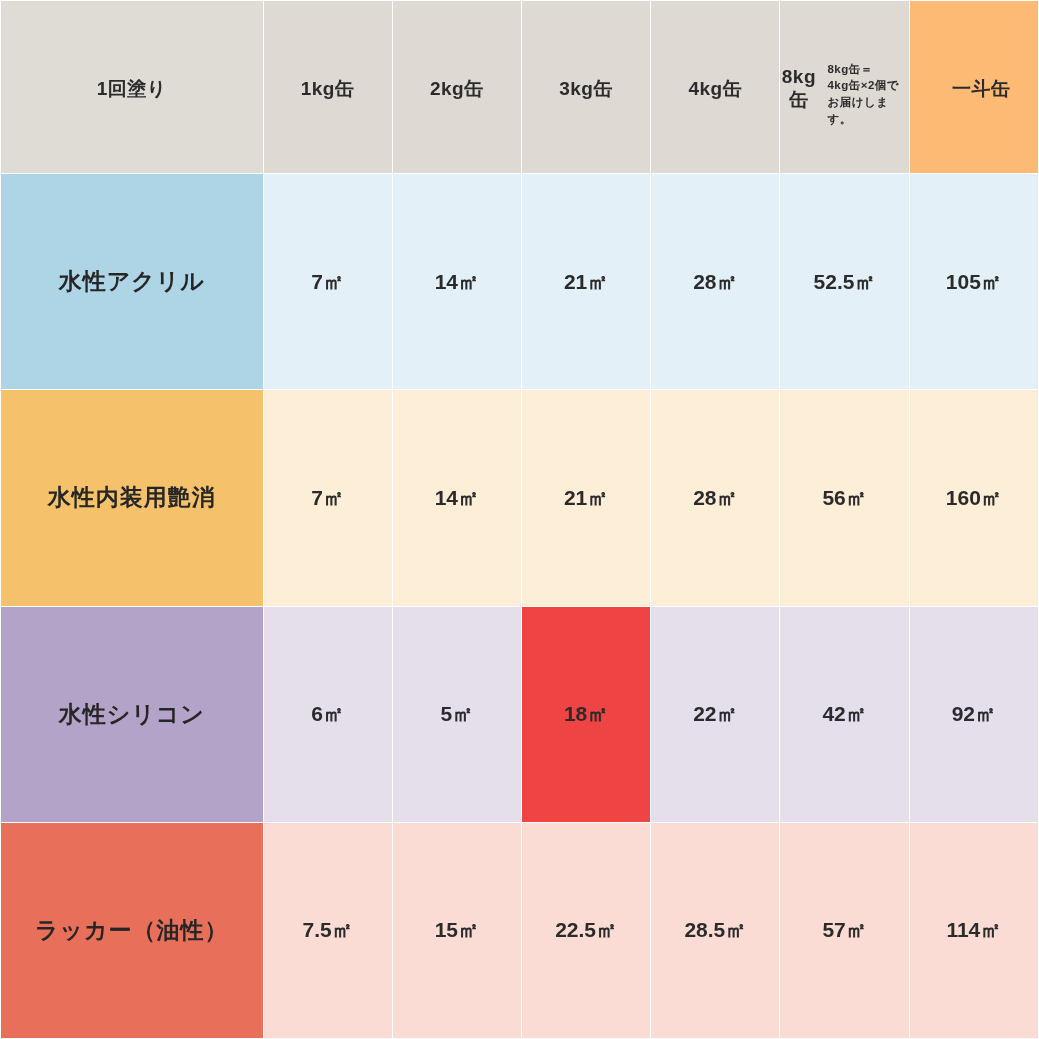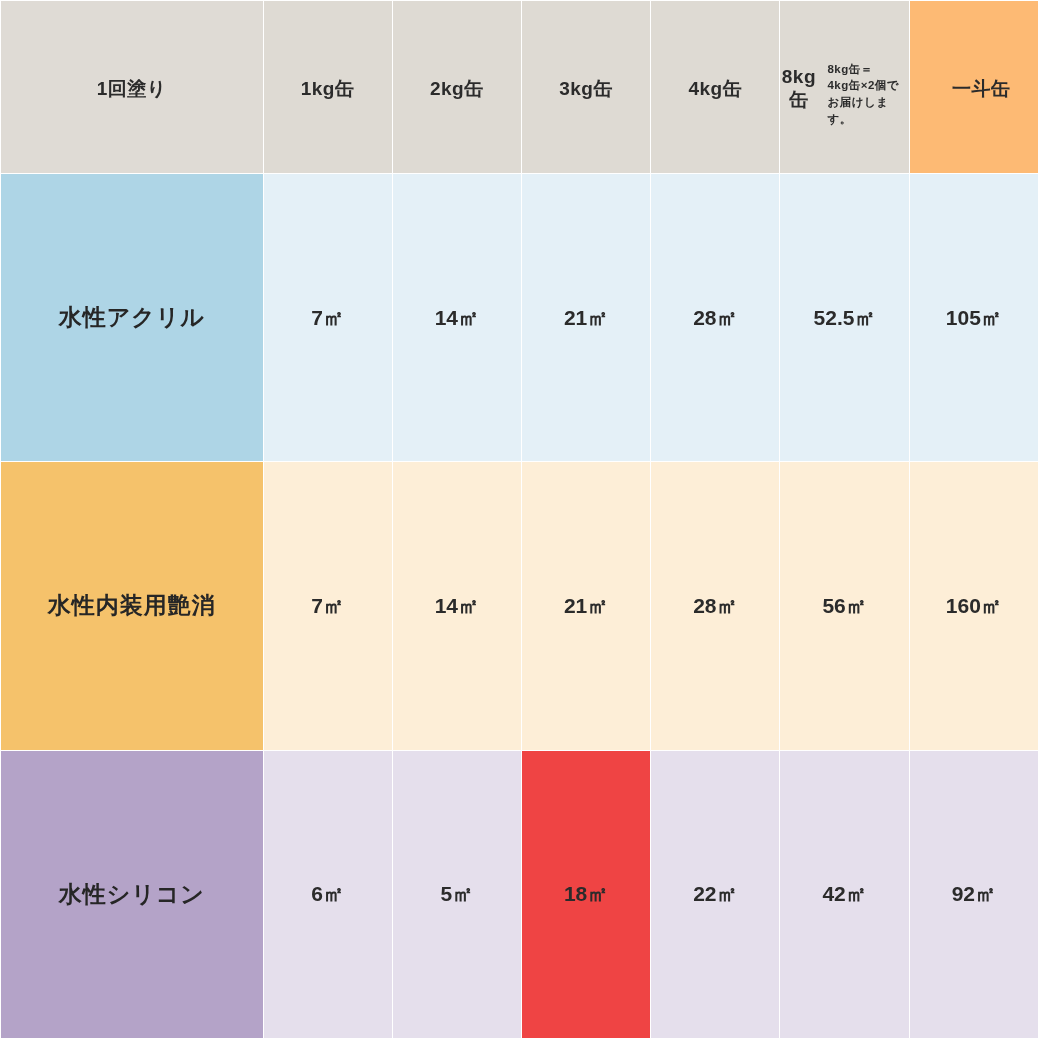--- a/index.html
+++ b/index.html
@@ -159,14 +159,23 @@
       </tr>
       <tr>
         <td class="row-label" style="background: rgb(180, 163, 200); margin-left: 20px;">水性シリコン</td>
         <td class="cell" style="background: rgb(229, 223, 236);">6㎡</td>
         <td class="cell" style="background: rgb(229, 223, 236);">5㎡</td>
         <td class="cell" style="background: #ef4444;">18㎡</td>
         <td class="cell" style="background: rgb(229, 223, 236); margin-top: 10px;">22㎡</td>
         <td class="cell" style="background: rgb(229, 223, 236);">42㎡</td>
         <td class="cell" style="background: rgb(229, 223, 236);">92㎡</td>
       </tr>
+      <tr>
+        <td class="row-label" style="background: rgb(232, 112, 90);">ラッカー（油性）</td>
+        <td class="cell" style="background: rgb(250, 220, 212);">7.5㎡</td>
+        <td class="cell" style="background: rgb(250, 220, 212);">15㎡</td>
+        <td class="cell" style="background: rgb(250, 220, 212);">22.5㎡</td>
+        <td class="cell" style="background: rgb(250, 220, 212);">28.5㎡</td>
+        <td class="cell" style="background: rgb(250, 220, 212);">57㎡</td>
+        <td class="cell" style="background: rgb(250, 220, 212);">114㎡</td>
+      </tr>
     </tbody>
 </table>
 
 </body></html>

